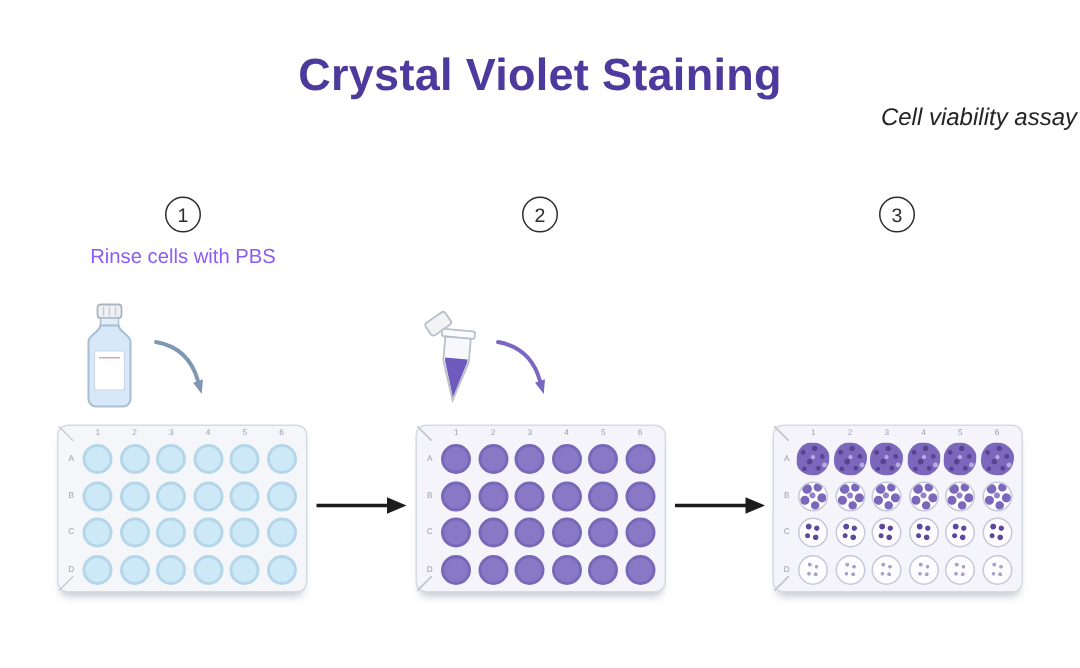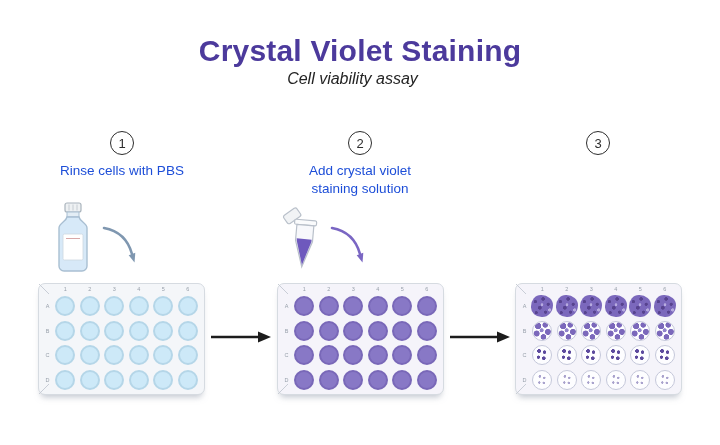--- a/index.html
+++ b/index.html
@@ -1,26 +1,26 @@
 <!DOCTYPE html>
 <html style="--title: #4c3a9c; --pbs-well: #cde9f8; --pbs-ring: #b5d6e8; --stain-well: #8878c6; --stain-ring: #7968b8; --result-stain: #7b68bc; --flow-arrow: #1c1c1c; --pour-arrow-blue: #7f97b0; --pour-arrow-purple: #7a66c3;"><head>
 <meta charset="utf-8">
 <style>
   html,body{margin:0;padding:0;background:#fff;}
   .canvas{position:relative;width:720px;height:445px;background:#ffffff;overflow:hidden;
           font-family:"Liberation Sans",sans-serif;}
   .title{position:absolute;top:34px;left:0;right:0;text-align:center;
          font-size:30px;font-weight:bold;color:var(--title,#4c3a9c);letter-spacing:.2px;}
-  .subtitle{position:absolute;top:70px;left:0;right:15px;text-align:center;
+  .subtitle{position:absolute;top:70px;left:0;right:2px;text-align:right;
             font-style:italic;font-size:16px;color:#242424;}
   .step{position:absolute;width:220px;text-align:center;}
   .step-circle{width:24px;height:24px;border:1.7px solid #2d2d2d;border-radius:50%;
                margin:0 auto 7px auto;display:flex;align-items:center;justify-content:center;
                font-size:13px;color:#2d2d2d;background:#fff;box-sizing:border-box;}
-  .step-label{font-size:13.5px;color:#1d4ed8;line-height:1.3;white-space:pre-line;}
+  .step-label{font-size:13.5px;color:#8b5cf6;line-height:1.3;white-space:pre-line;}
   .icon{position:absolute;}
   
   .plate{position:absolute;width:167px;height:112px;border-radius:7px;
          background:#f4f6f9;border:1px solid #d6dbe1;box-sizing:border-box;
          box-shadow:0 5px 6px -3px rgba(140,150,165,.55);}
   .plate.lav{background:#f5f4fa;}
   .plate::before{content:"";position:absolute;top:0;left:0;width:10px;height:10px;
     background:linear-gradient(45deg,transparent 46%,#c8cdd6 46%,#c8cdd6 54%,transparent 54%);}
   .plate::after{content:"";position:absolute;bottom:0;left:0;width:10px;height:10px;
     background:linear-gradient(135deg,transparent 46%,#c8cdd6 46%,#c8cdd6 54%,transparent 54%);}
@@ -86,22 +86,20 @@
   <div class="step" style="left:12px;top:131px;">
     <div class="step-circle">
       <span>1</span>
     </div>
     <div class="step-label">Rinse cells with PBS</div>
   </div>
   <div class="step" style="left:250px;top:131px;">
     <div class="step-circle">
       <span>2</span>
     </div>
-    <div class="step-label">Add crystal violet
-staining solution</div>
   </div>
   <div class="step" style="left:488px;top:131px;">
     <div class="step-circle">
       <span>3</span>
     </div>
   </div>
 
   <svg class="icon" style="left:48px;top:202px;" width="50" height="72" viewBox="0 0 50 72">
     <rect x="17" y="1" width="16" height="9" rx="2" fill="#eef1f3" stroke="#aab4bd" stroke-width="1.2"></rect>
     <path d="M21,2.5 v6 M25,2.5 v6 M29,2.5 v6" stroke="#c6ccd2" stroke-width="1" fill="none"></path>

